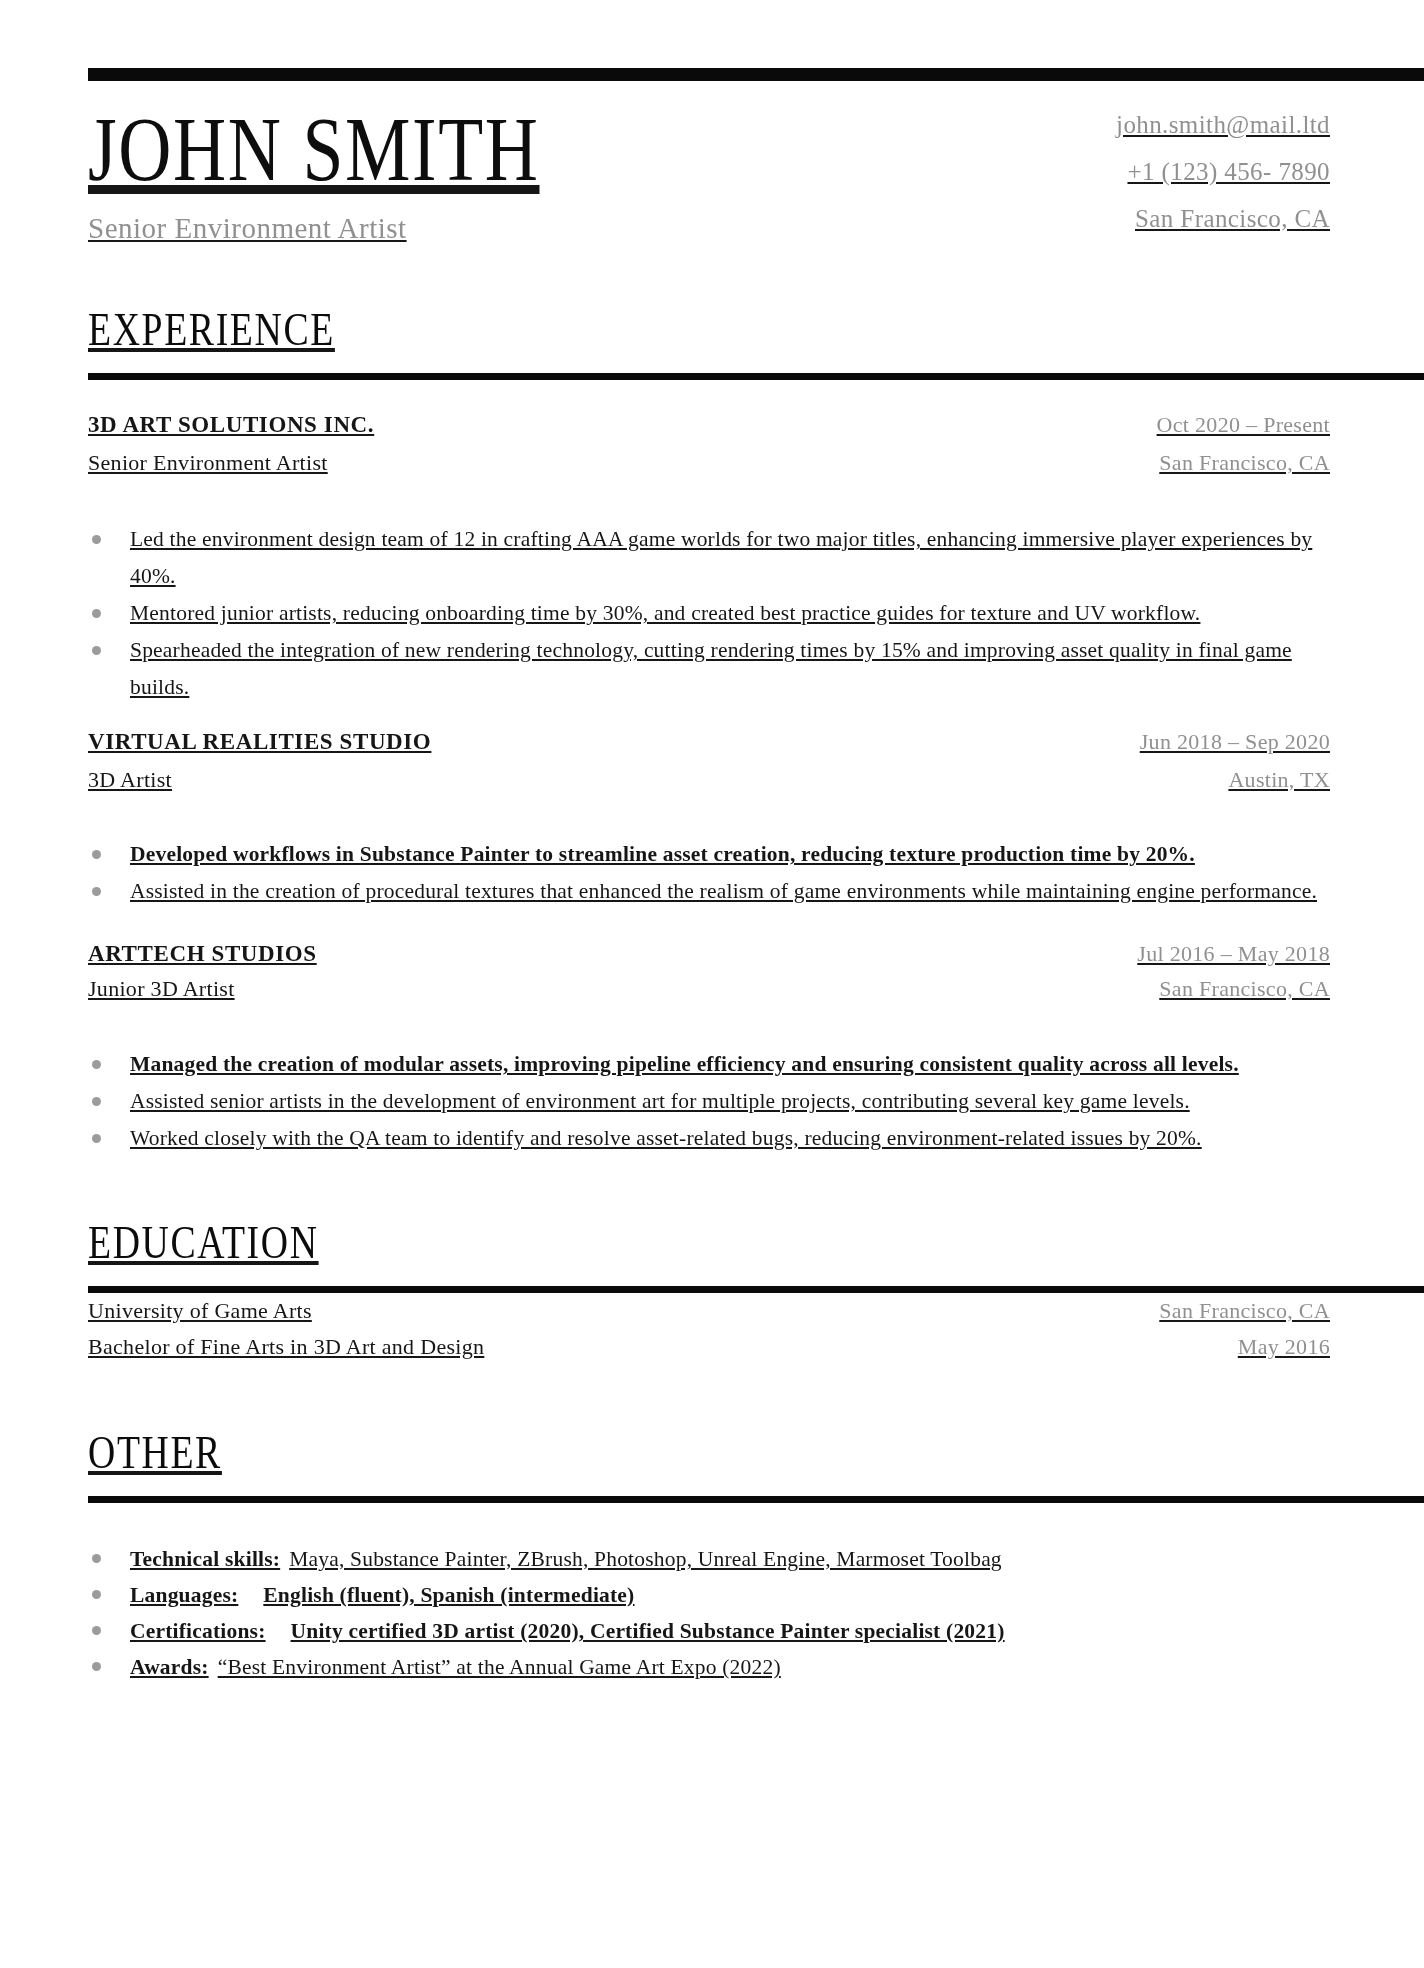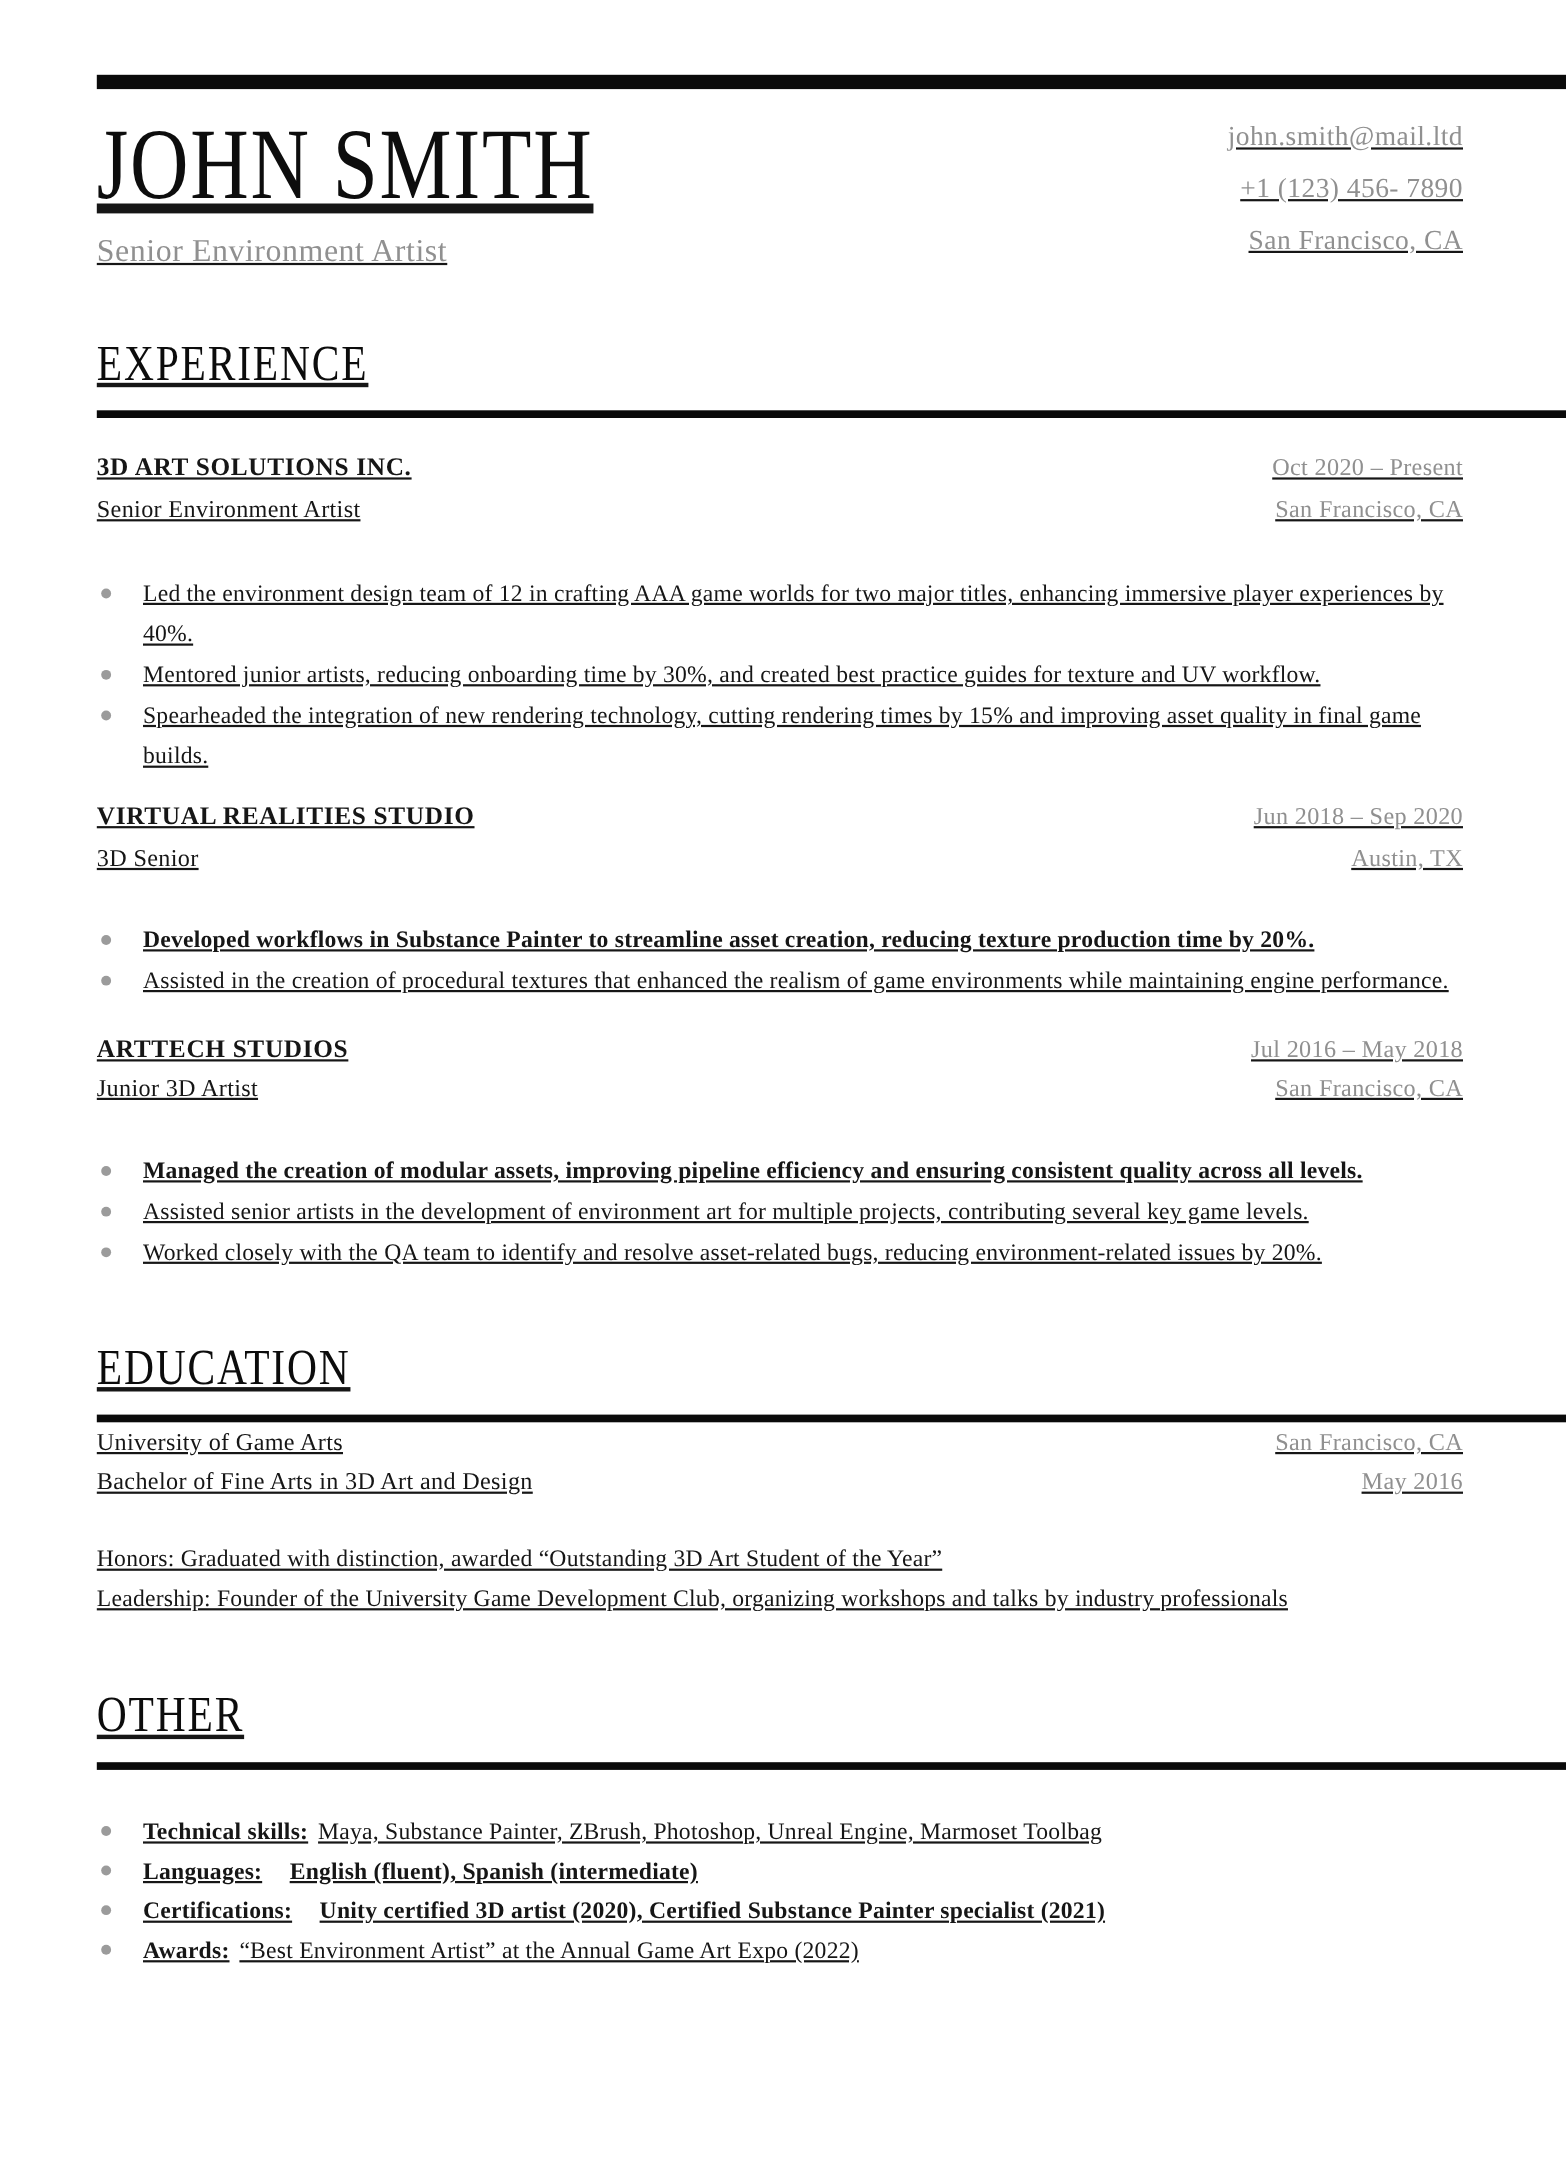--- a/index.html
+++ b/index.html
@@ -106,21 +106,21 @@
           </li>
       </ul>
     </article>
 
     <article>
       <div class="row co-row j2">
         <span class="company">VIRTUAL REALITIES STUDIO</span>
         <span class="muted">Jun 2018 – Sep 2020</span>
       </div>
       <div class="row role-row">
-        <span class="role">3D Senior</span>
+        <span class="role">3D Artist</span>
         <span class="muted">Austin, TX</span>
       </div>
       <ul class="blist j2">
         <li>
             <span class="dot"></span>
             <span class="btxt b">Developed workflows in Substance Painter to streamline asset creation, reducing texture production time by 20%.</span>
           </li>
         <li>
             <span class="dot"></span>
             <span class="btxt">Assisted in the creation of procedural textures that enhanced the realism of game environments while maintaining engine performance.</span>
@@ -160,24 +160,20 @@
     <div class="edu-rows">
       <div class="row">
         <span>University of Game Arts</span>
         <span class="muted">San Francisco, CA</span>
       </div>
       <div class="row">
         <span>Bachelor of Fine Arts in 3D Art and Design</span>
         <span class="muted">May 2016</span>
       </div>
     </div>
-    <div class="edu-notes">
-      <div>Honors: Graduated with distinction, awarded “Outstanding 3D Art Student of the Year”</div>
-      <div>Leadership: Founder of the University Game Development Club, organizing workshops and talks by industry professionals</div>
-    </div>
 
     <h2 class="sec-title oth">OTHER</h2>
   </div>
   <div class="rule"></div>
   <div class="inner">
     <ul class="olist">
       <li>
           <span class="dot"></span>
           <span class="btxt"><span class="label">Technical skills:</span><span class="otext">Maya, Substance Painter, ZBrush, Photoshop, Unreal Engine, Marmoset Toolbag</span></span>
         </li>

